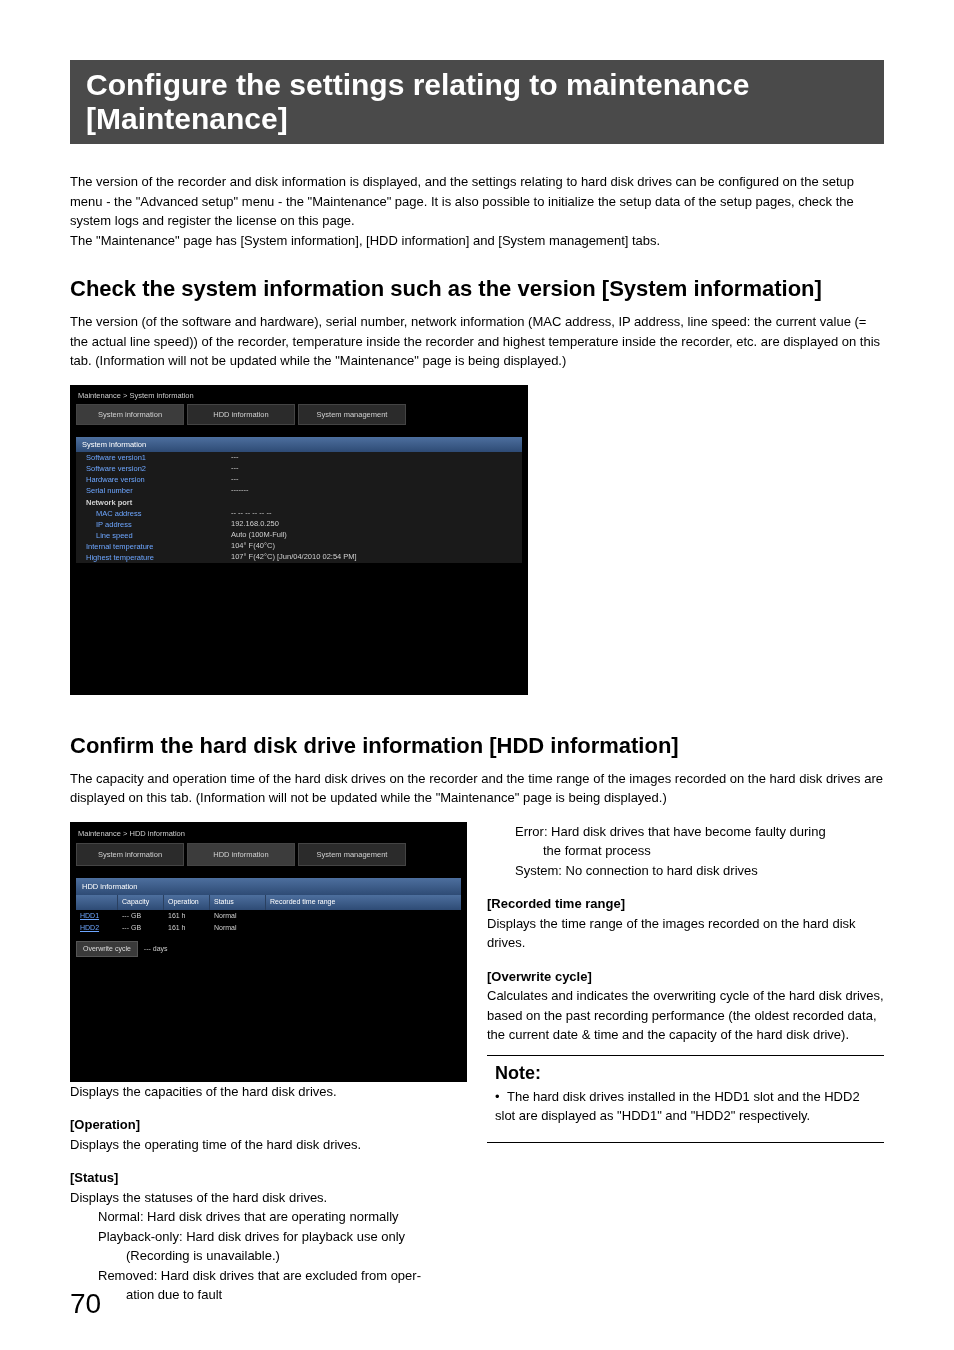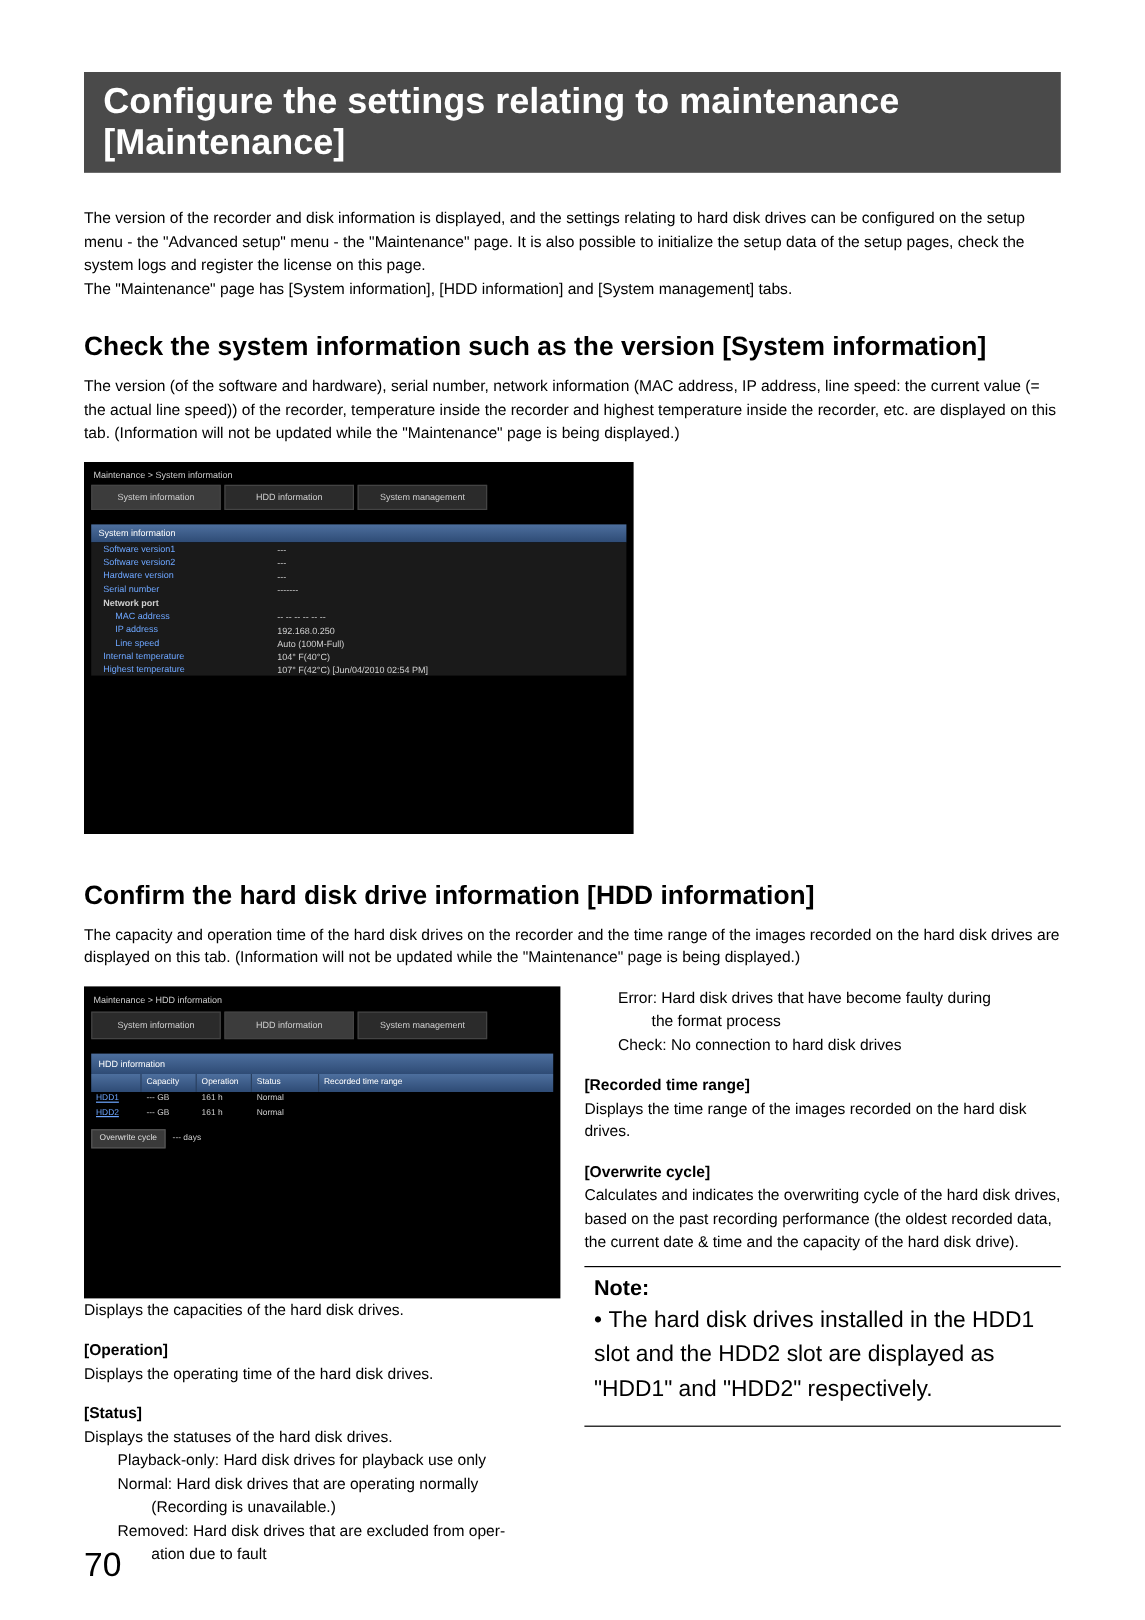--- a/index.html
+++ b/index.html
@@ -8,21 +8,21 @@
   .intro { font-size: 13px; line-height: 1.5; margin-bottom: 26px; }
   h2.section { font-size: 22px; font-weight: bold; margin-bottom: 10px; }
   .section-desc { font-size: 13px; line-height: 1.5; margin-bottom: 14px; }
   .screenshot { width: 458px; background: #000000; color: #d0d0d0; font-size: 7.5px; padding: 6px; position: relative; }
   .ss-breadcrumb { color: #ccc; margin-bottom: 4px; padding-left: 2px; }
   .ss-tabs { display: flex; gap: 3px; margin-bottom: 2px; }
   .ss-tab { background: #2b2b2b; color: #d0d0d0; border: 1px solid #444; padding: 5px 4px; text-align: center; width: 108px; font-size: 7.5px; }
   .ss-tab.active { background: #3c3c3c; }
   .ss-panel-head { background: linear-gradient(#4d6f9e,#2e4b75); color: #fff; padding: 3px 6px; font-size: 7.5px; }
   .ss-rows { background: #1a1a1a; }
-  .ss-row { display: flex; align-items: flex-end; }
+  .ss-row { display: flex; align-items: flex-start; }
   .ss-label { color: #6da6ff; padding: 1px 4px 1px 10px; width: 155px; }
   .ss-label.indent { padding-left: 20px; }
   .ss-value { color: #d0d0d0; }
   .ss-subhead { color: #d0d0d0; font-weight: bold; padding: 2px 4px 1px 10px; }
   .ss1 { height: 310px; margin-bottom: 38px; }
   .ss2 { height: 260px; }
   .ss-table-head { display: flex; background: linear-gradient(#4d6f9e,#2e4b75); color: #fff; font-size: 7px; }
   .ss-th { padding: 2px 4px; border-right: 1px solid #2a4060; }
   .ss-tbody { }
   .ss-trow { display: flex; font-size: 7px; }
@@ -31,21 +31,21 @@
   .ss-overwrite { display:flex; align-items:center; margin-top:6px; }
   .ss-overwrite .lab { background:#3a3a3a; color:#ddd; padding:2px 6px; border:1px solid #555; font-size:7px;}
   .two-col { display: flex; gap: 20px; margin-top: 0; }
   .col { width: 50%; font-size: 13px; line-height: 1.5; }
   .field-title { font-weight: bold; margin-top: 14px; }
   .col p { margin-bottom: 0; }
   .indent1 { padding-left: 28px; text-indent: 0; }
   .indent2 { padding-left: 56px; }
   .note-hr { border: none; border-top: 1px solid #000; margin: 10px 0 4px 0; }
   .note-title { font-weight: bold; font-size: 18px; padding-left: 8px; }
-  .note-body { font-size: 19px; line-height: 1.5; padding: 0 8px 6px 8px; }
+  .note-body { font-size: 13px; line-height: 1.5; padding: 0 8px 6px 8px; }
   .pagenum { position: absolute; bottom: 30px; left: 70px; font-size: 28px; }
   .bullet { display: inline-block; width: 12px; }
 </style>
 </head>
 <body>
 
 <div class="title-bar">Configure the settings relating to maintenance [Maintenance]</div>
 
 <div class="intro">
   <p>The version of the recorder and disk information is displayed, and the settings relating to hard disk drives can be configured on the setup menu - the "Advanced setup" menu - the "Maintenance" page. It is also possible to initialize the setup data of the setup pages, check the system logs and register the license on this page.</p>
@@ -149,31 +149,31 @@
       </div>
     </div>
 
     <p>Displays the capacities of the hard disk drives.</p>
 
     <p class="field-title">[Operation]</p>
     <p>Displays the operating time of the hard disk drives.</p>
 
     <p class="field-title">[Status]</p>
     <p>Displays the statuses of the hard disk drives.</p>
+    <p class="indent1">Normal: Hard disk drives that are operating normally</p>
     <p class="indent1">Playback-only: Hard disk drives for playback use only</p>
-    <p class="indent1">Normal: Hard disk drives that are operating normally</p>
     <p class="indent2">(Recording is unavailable.)</p>
     <p class="indent1">Removed: Hard disk drives that are excluded from oper-</p>
     <p class="indent2">ation due to fault</p>
   </div>
 
   <div class="col">
     <p class="indent1">Error: Hard disk drives that have become faulty during</p>
     <p class="indent2">the format process</p>
-    <p class="indent1">Check: No connection to hard disk drives</p>
+    <p class="indent1">System: No connection to hard disk drives</p>
 
     <p class="field-title">[Recorded time range]</p>
     <p>Displays the time range of the images recorded on the hard disk drives.</p>
 
     <p class="field-title">[Overwrite cycle]</p>
     <p>Calculates and indicates the overwriting cycle of the hard disk drives, based on the past recording performance (the oldest recorded data, the current date &amp; time and the capacity of the hard disk drive).</p>
 
     <hr class="note-hr">
     <div class="note-title">Note:</div>
     <div class="note-body">

